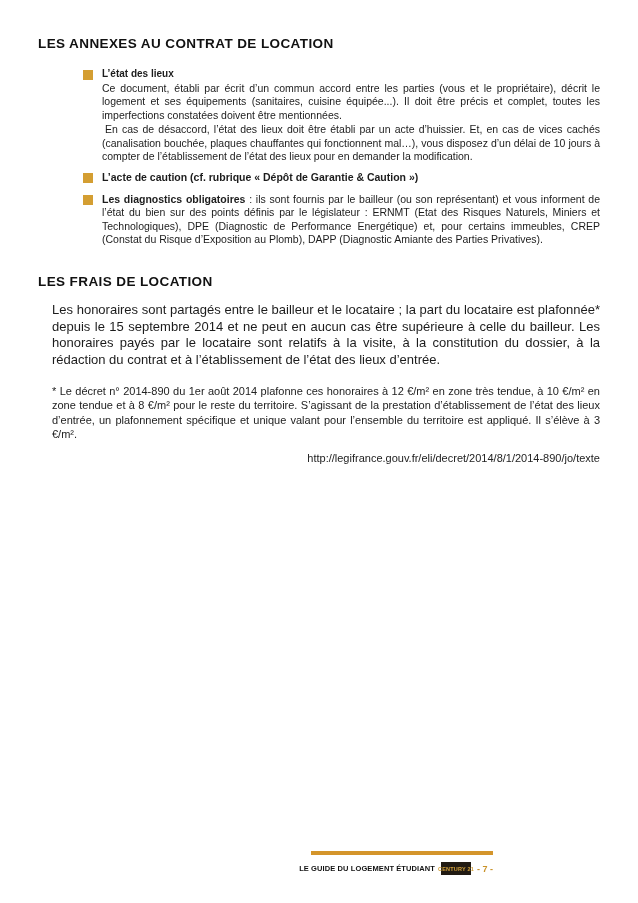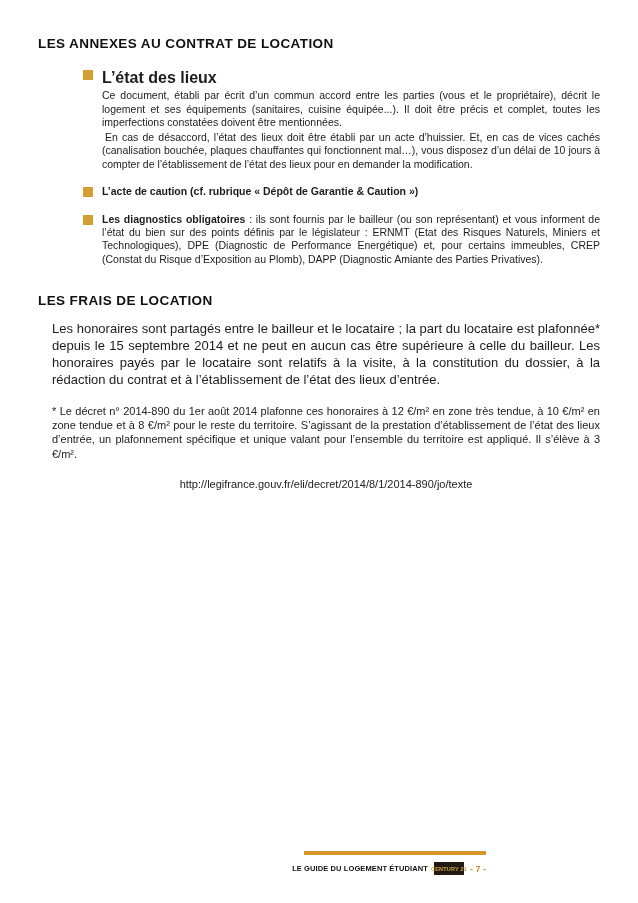--- a/index.html
+++ b/index.html
@@ -21,29 +21,29 @@
     letter-spacing:0.4px;
     color:#111;
   }
 
   .bullets { margin-top:17px; }
   .bullet {
     display:flex;
     margin-left:45px;
     gap:9px;
   }
-  .bullet + .bullet { margin-top:14px;justify-content:space-between; }
+  .bullet + .bullet { margin-top:8px;justify-content:space-between; }
   .bullet .square {
     flex:none;
     width:10px; height:10px;
     margin-top:2px;
     background:#D49E32;
   }
   .bullet .btext { width:503px; font-size:10.5px; line-height:1.28; text-align:justify; }
-  .bullet .btitle { font-weight:bold; font-size:16px; }
+  .bullet .btitle { font-weight:bold; font-size:10px; }
   .bullet p { margin:0; }
   .bullet p.body-para { margin-top:1px; }
   .bullet p.second { text-indent:3px; }
   .lead { font-weight:bold; }
 
   .section2 { margin-top:27px; }
   .section2 .main-para {
     margin:13px 12px 0 14px;
     width:548px;
     font-size:13px;
@@ -53,29 +53,29 @@
   .footnote-block {
     margin:15px 0 0 14px;
     width:548px;
     font-size:11px;
     line-height:1.3;
     text-align:justify;
     color:#222;
   }
   .footnote-url {
     display:block;
-    margin-top:16px;
+    margin-top:10px;
     color:#222;
     text-decoration:none;
-    text-align:center;
+    text-align:right;
   }
 
   .footer {
     position:absolute;
-    right:50px;
+    right:43px;
     bottom:28px;
     width:182px;
   }
   .footer .bar { height:4px; background:#D4952B; }
   .footer .row {
     display:flex;
     align-items:center;
     justify-content:flex-end;
     gap:6px;
     margin-top:7px;

